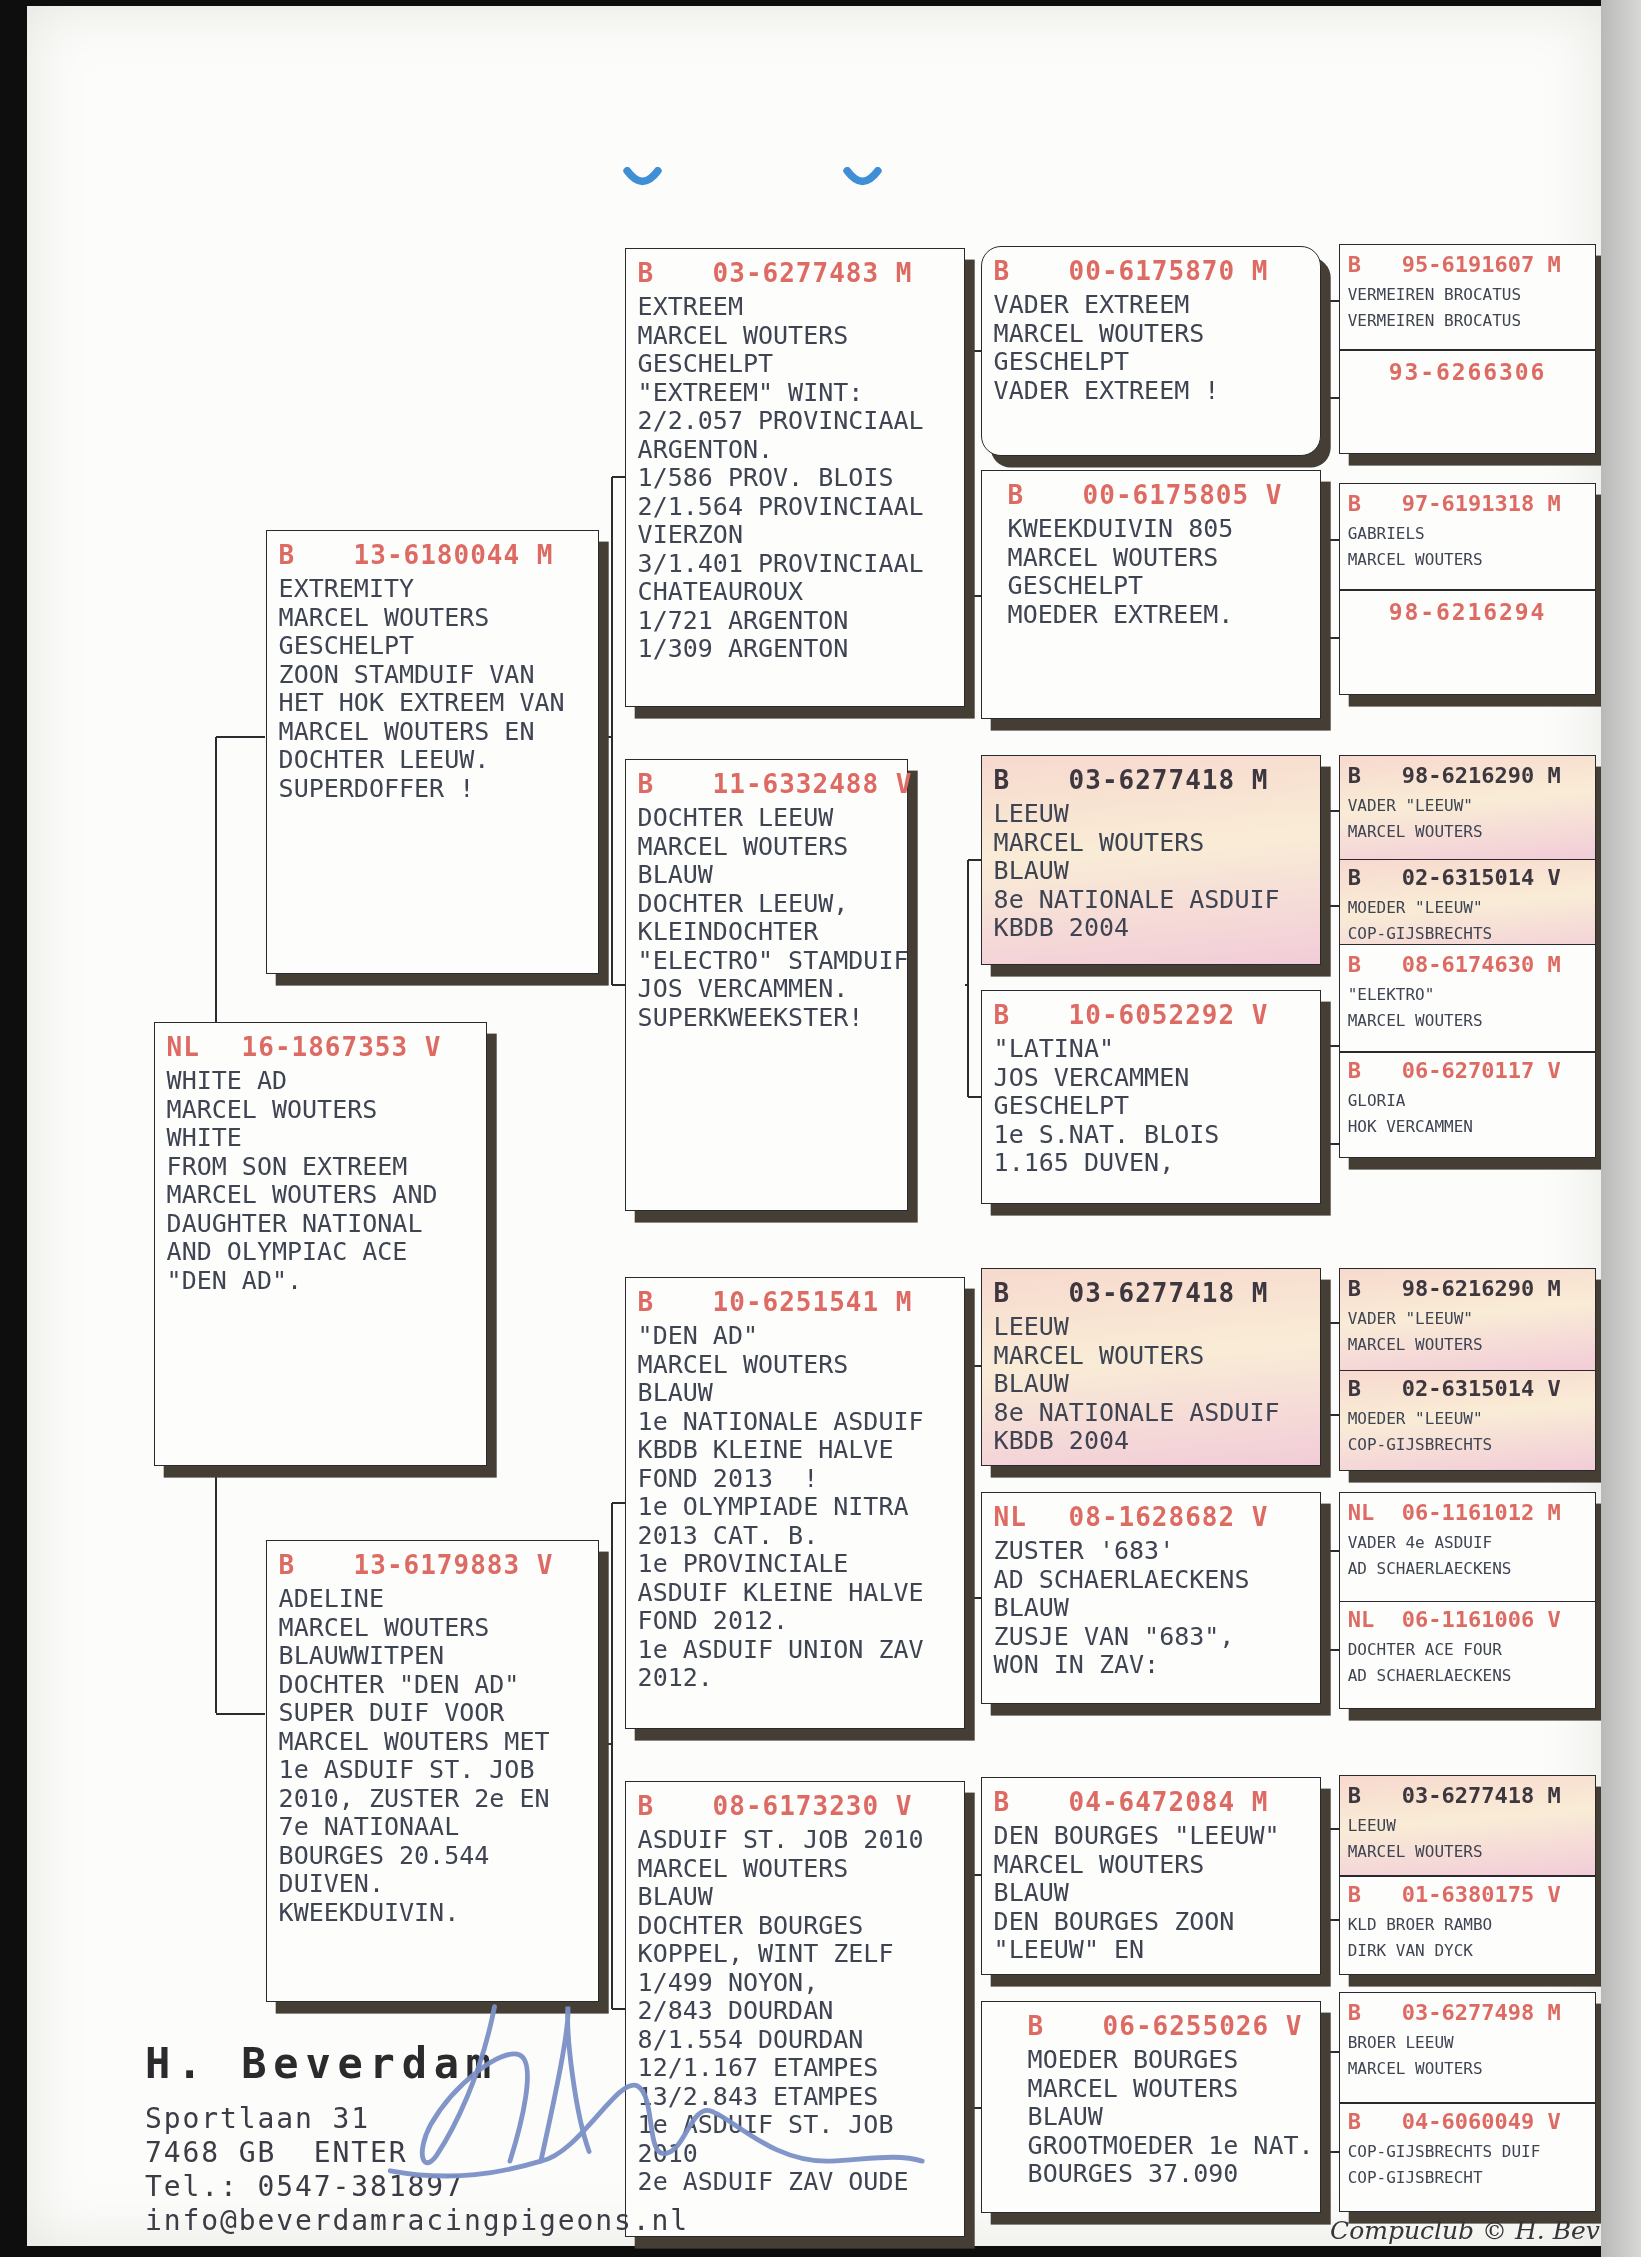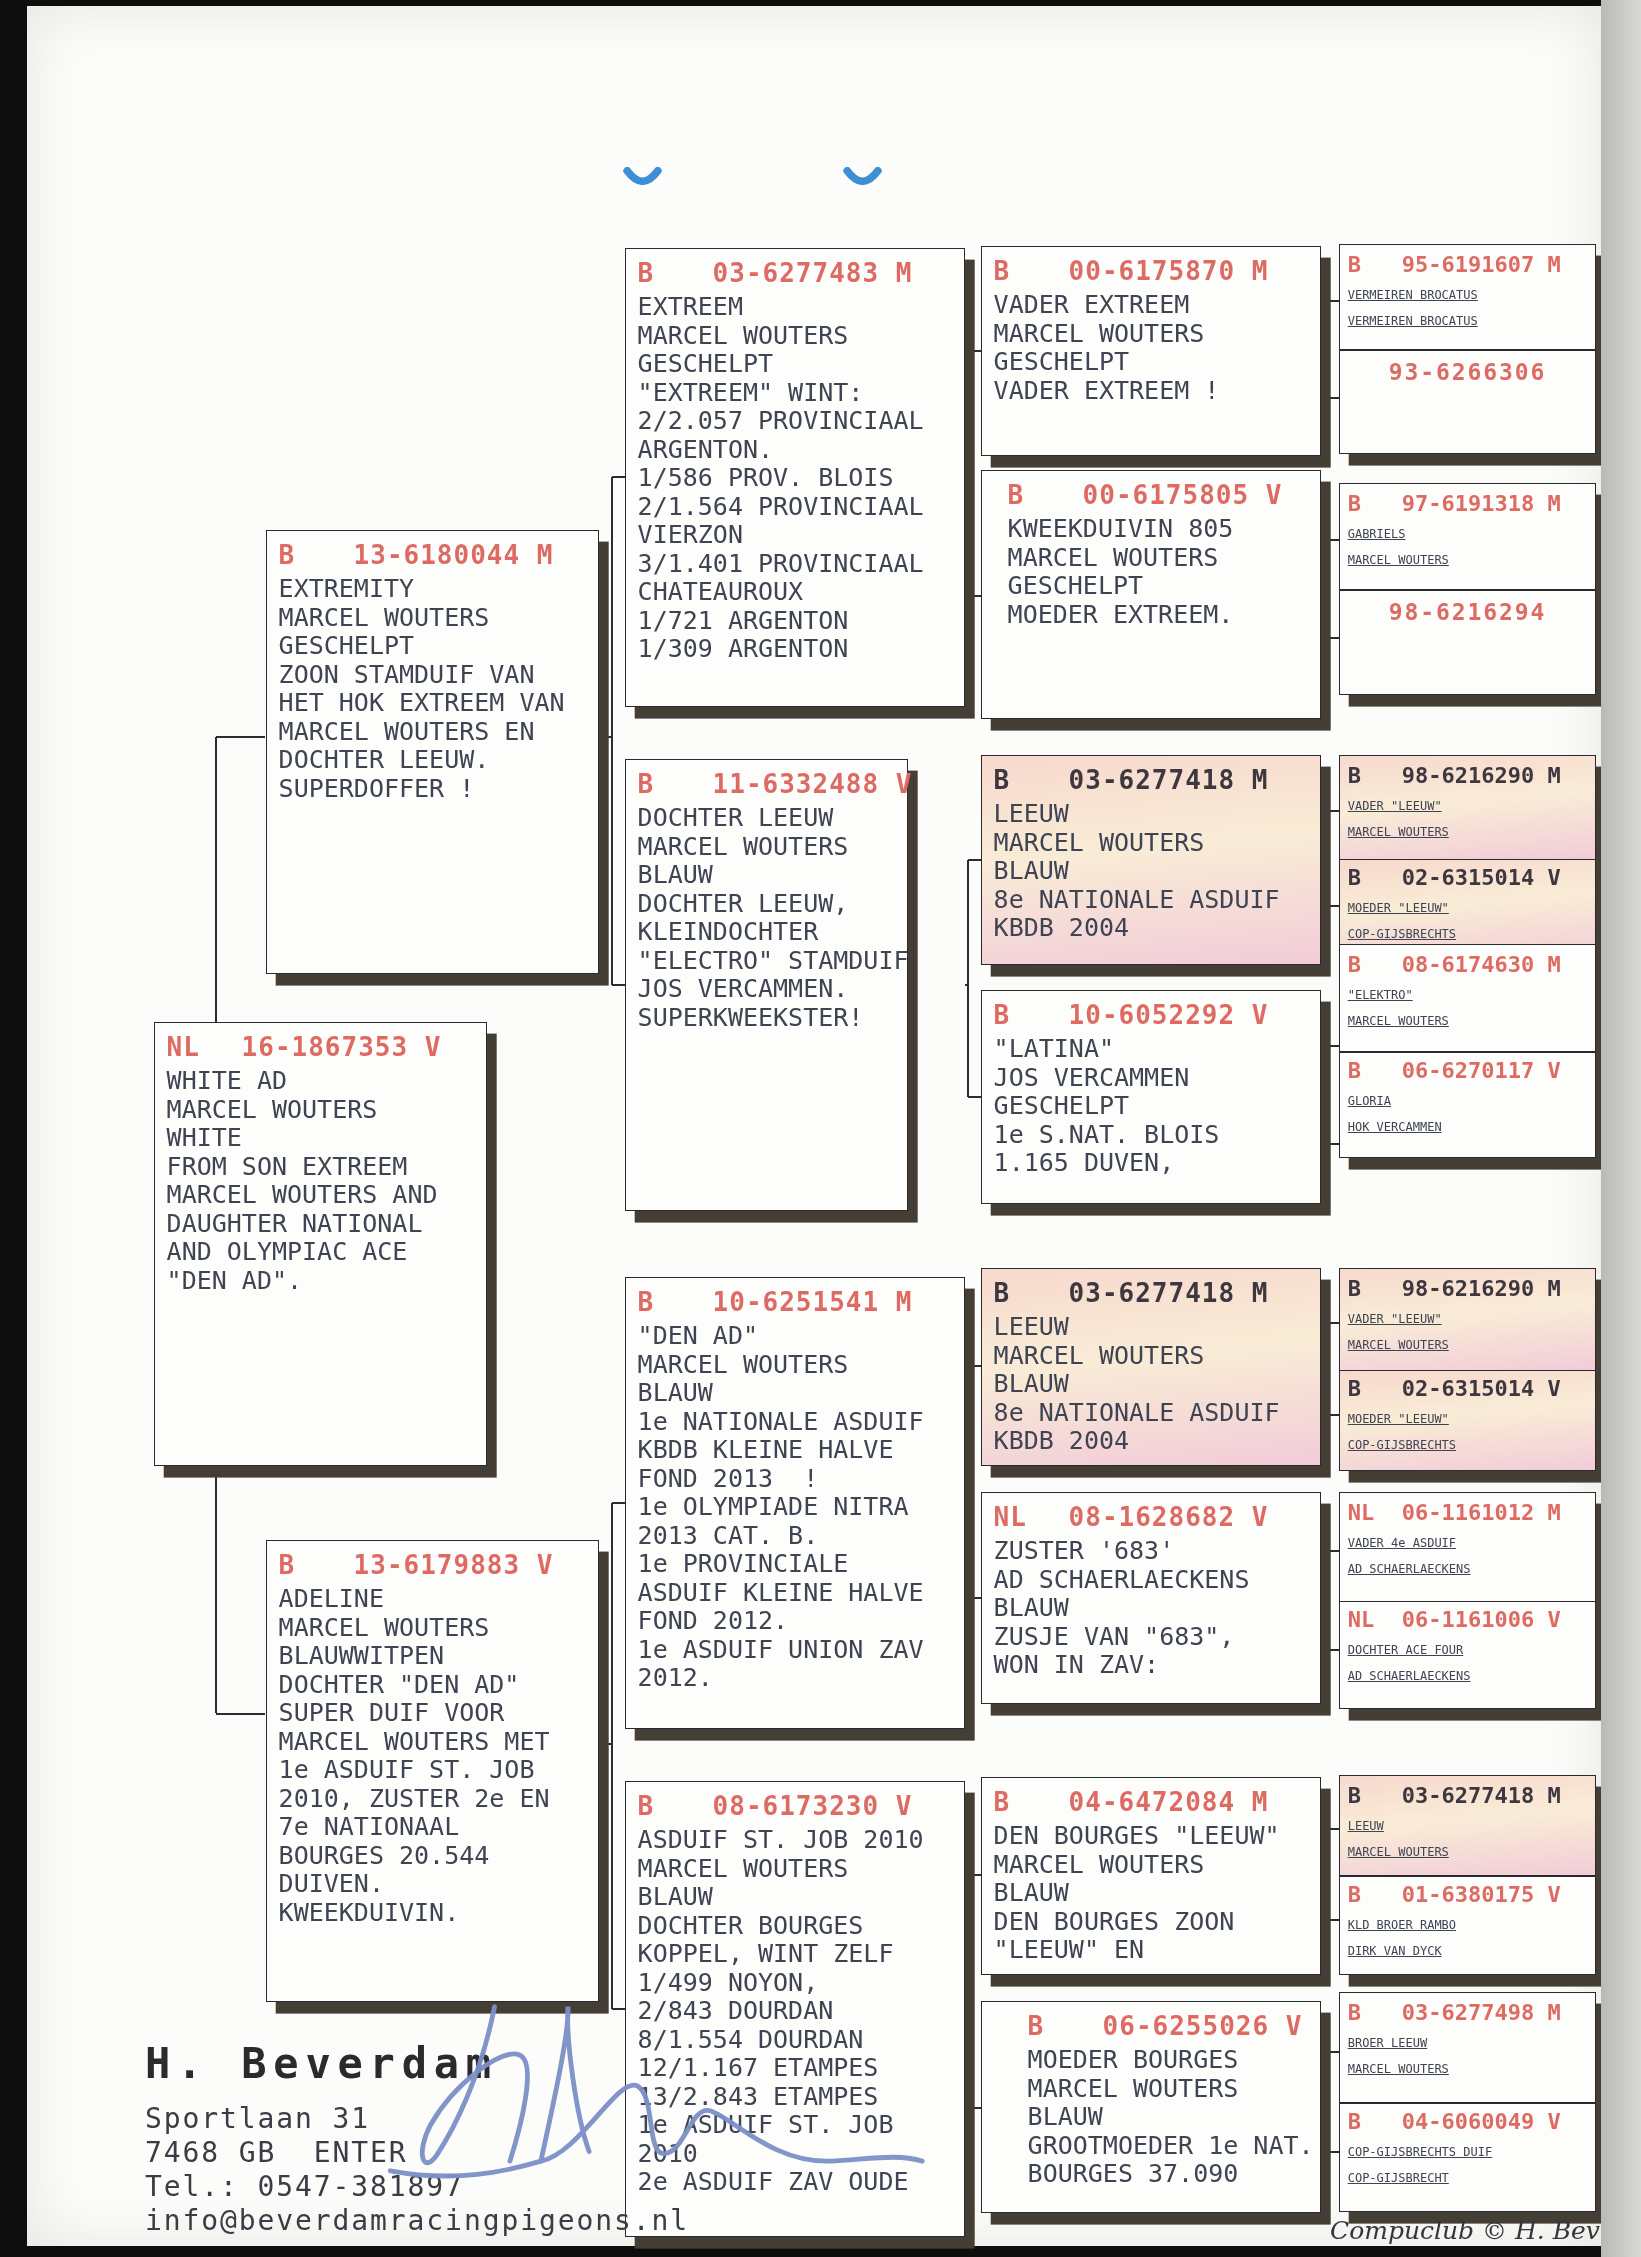--- a/index.html
+++ b/index.html
@@ -14,21 +14,21 @@
         box-shadow:9.7px 11.6px 0 0 #453e34;box-sizing:border-box;}
   .pbox.pink, .sub.pink{background:linear-gradient(175deg,var(--pink-top) 0%,var(--pink-mid) 45%,var(--pink-bottom) 100%);}
   .hd{padding:8.7px 9.7px 3.9px 11.6px;font-weight:bold;font-size:26px;letter-spacing:1px;
       color:var(--header-red);white-space:pre;}
   .hd.dark{color:var(--header-dark);}
   .hd .cc{display:inline-block;min-width:75px;}
   .lines{padding:1.9px 7.7px 0 11.6px;}
   .ln{font-size:25px;line-height:28.5px;color:var(--ink);white-space:pre;}
   .small .hd{font-size:22px;padding:6.8px 5.8px 2.9px 7.7px;letter-spacing:0;}
   .small .hd .cc{min-width:54px;}
-  .small .ln{font-size:12px;line-height:26px;text-decoration:underline;}
+  .small .ln{font-size:16px;line-height:26px;}
   .small .lines{padding:1.9px 3.9px 0 7.7px;}
   .sub{position:relative;height:50%;overflow:hidden;box-sizing:border-box;}
   .divider{position:absolute;left:0;right:0;top:50%;height:1.9px;background:#2a2a2e;z-index:3;}
   .center-ring{margin-top:9.7px;text-align:center;font-weight:bold;font-size:23px;
       color:var(--header-red);letter-spacing:1.9px;}
   #owner{position:absolute;left:145px;top:2039px;z-index:2;color:#2e2e33;}
   #owner .nm{font-size:42px;font-weight:bold;letter-spacing:6.8px;margin-bottom:13.5px;color:#2b2b2e;}
   #owner .ol{font-size:28px;line-height:34px;letter-spacing:1.9px;color:#3c3c46;white-space:pre;}
   #credit{position:absolute;left:1330px;top:2216px;width:309px;z-index:2;white-space:nowrap;
       font-family:"DejaVu Serif","Liberation Serif",serif;font-style:italic;font-size:25px;color:#35353a;}
@@ -204,21 +204,21 @@
           <div class="ln">1/499 NOYON,</div>
           <div class="ln">2/843 DOURDAN</div>
           <div class="ln">8/1.554 DOURDAN</div>
           <div class="ln">12/1.167 ETAMPES</div>
           <div class="ln">13/2.843 ETAMPES</div>
           <div class="ln">1e ASDUIF ST. JOB</div>
           <div class="ln">2010</div>
           <div class="ln">2e ASDUIF ZAV OUDE</div>
         </div>
       </div>
-      <div class="pbox" style="left: 981px; top: 246px; width: 340px; height: 210px;">
+      <div class="pbox" style="left: 981px; top: 246px; width: 340px; height: 210px; border-radius: 20px;">
         <div class="hd"><span class="cc">B</span><span class="rg">00-6175870 M</span></div>
         <div class="lines">
           <div class="ln">VADER EXTREEM</div>
           <div class="ln">MARCEL WOUTERS</div>
           <div class="ln">GESCHELPT</div>
           <div class="ln">VADER EXTREEM !</div>
         </div>
       </div>
       <div class="pbox" style="left: 981px; top: 470px; width: 340px; height: 249px; padding-left: 14px;">
         <div class="hd"><span class="cc">B</span><span class="rg">00-6175805 V</span></div>

